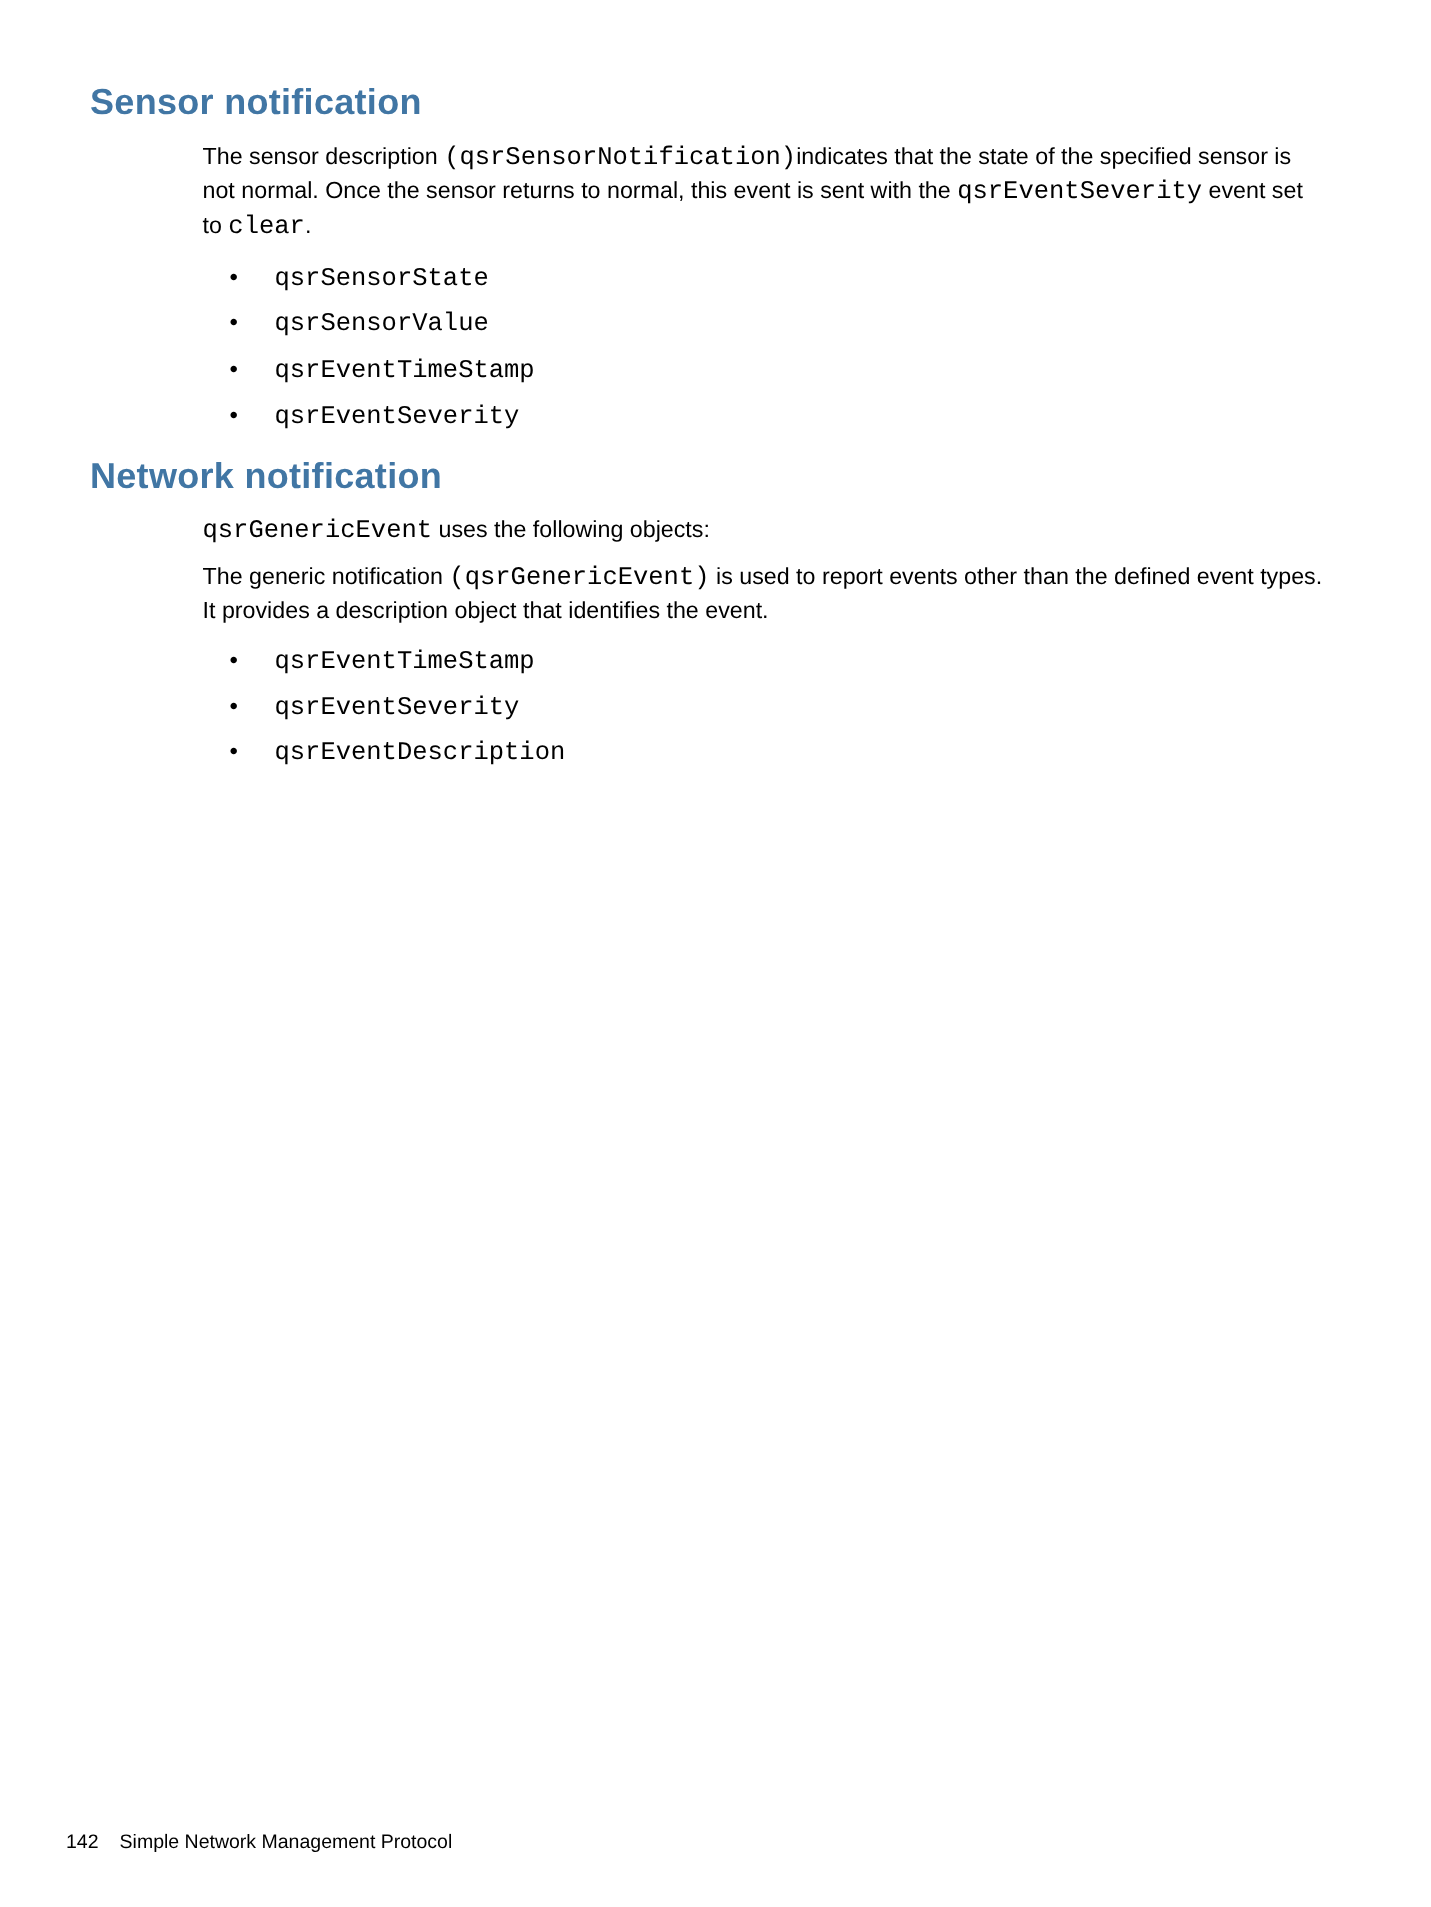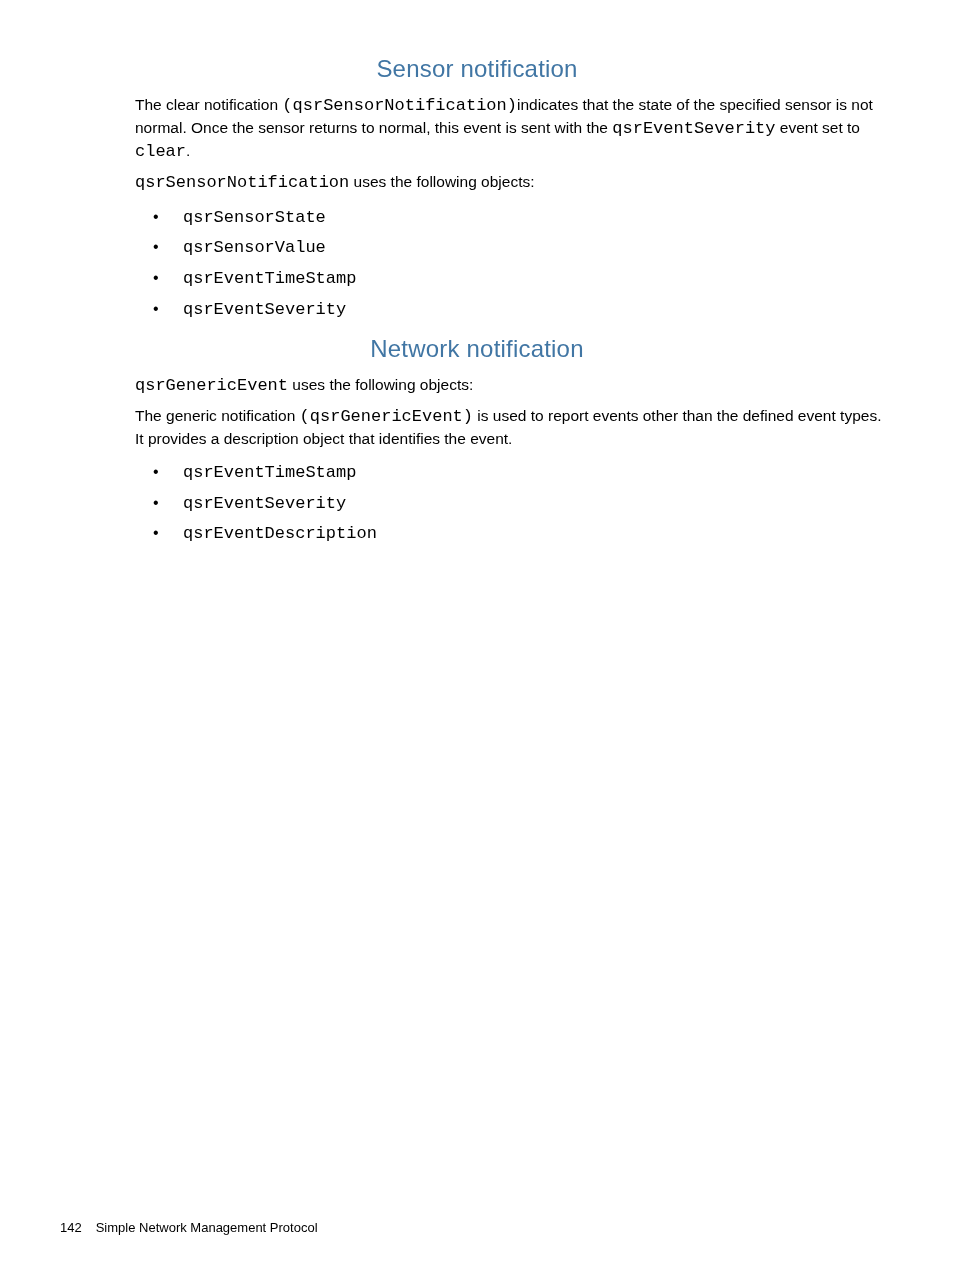--- a/index.html
+++ b/index.html
@@ -10,26 +10,25 @@
     body {
       font-family: Arial, Helvetica, sans-serif;
       background: #ffffff;
       width: 954px;
       height: 1271px;
       position: relative;
       padding: 55px 60px 40px 60px;
     }
     h2 {
       font-size: 24px;
-      font-weight: normal;
+      font-weight: bold;
       color: #4176a4;
       margin-bottom: 12px;
       font-family: Arial, Helvetica, sans-serif;
       letter-spacing: 0.2px;
-      text-align: center;
     }
     .content-block {
       padding-left: 75px;
       padding-right: 10px;
       margin-bottom: 10px;
     }
     p {
       font-size: 15.5px;
       line-height: 1.35;
       color: #000000;
@@ -55,41 +54,38 @@
     li::before {
       content: "•";
       position: absolute;
       left: 0;
       font-size: 16px;
       color: #000000;
     }
     .footer {
       position: absolute;
       bottom: 36px;
-      left: 60px;
+      left: 44px;
       font-size: 13px;
       color: #000000;
     }
     .page-num {
       margin-right: 14px;
     }
     .section-gap {
       margin-top: 8px;
     }
   </style>
 </head>
 <body>
 
 <h2>Sensor notification</h2>
 <div class="content-block">
   <p>
-    <span>The clear notification </span><span class="code">(qsrSensorNotification)</span><span>indicates that the state of the specified sensor is not normal. Once the sensor returns to normal, this event is sent with the </span><span class="code">qsrEventSeverity</span><span> event set to </span><span class="code">clear</span><span>.</span>
-  </p>
-  <p>
-    <span class="code">qsrSensorNotification</span><span> uses the following objects:</span>
+    <span>The sensor description </span><span class="code">(qsrSensorNotification)</span><span>indicates that the state of the specified sensor is not normal. Once the sensor returns to normal, this event is sent with the </span><span class="code">qsrEventSeverity</span><span> event set to </span><span class="code">clear</span><span>.</span>
   </p>
   <ul>
     <li><span class="code">qsrSensorState</span></li>
     <li><span class="code">qsrSensorValue</span></li>
     <li><span class="code">qsrEventTimeStamp</span></li>
     <li><span class="code">qsrEventSeverity</span></li>
   </ul>
 </div>
 
 <h2 class="section-gap">Network notification</h2>

